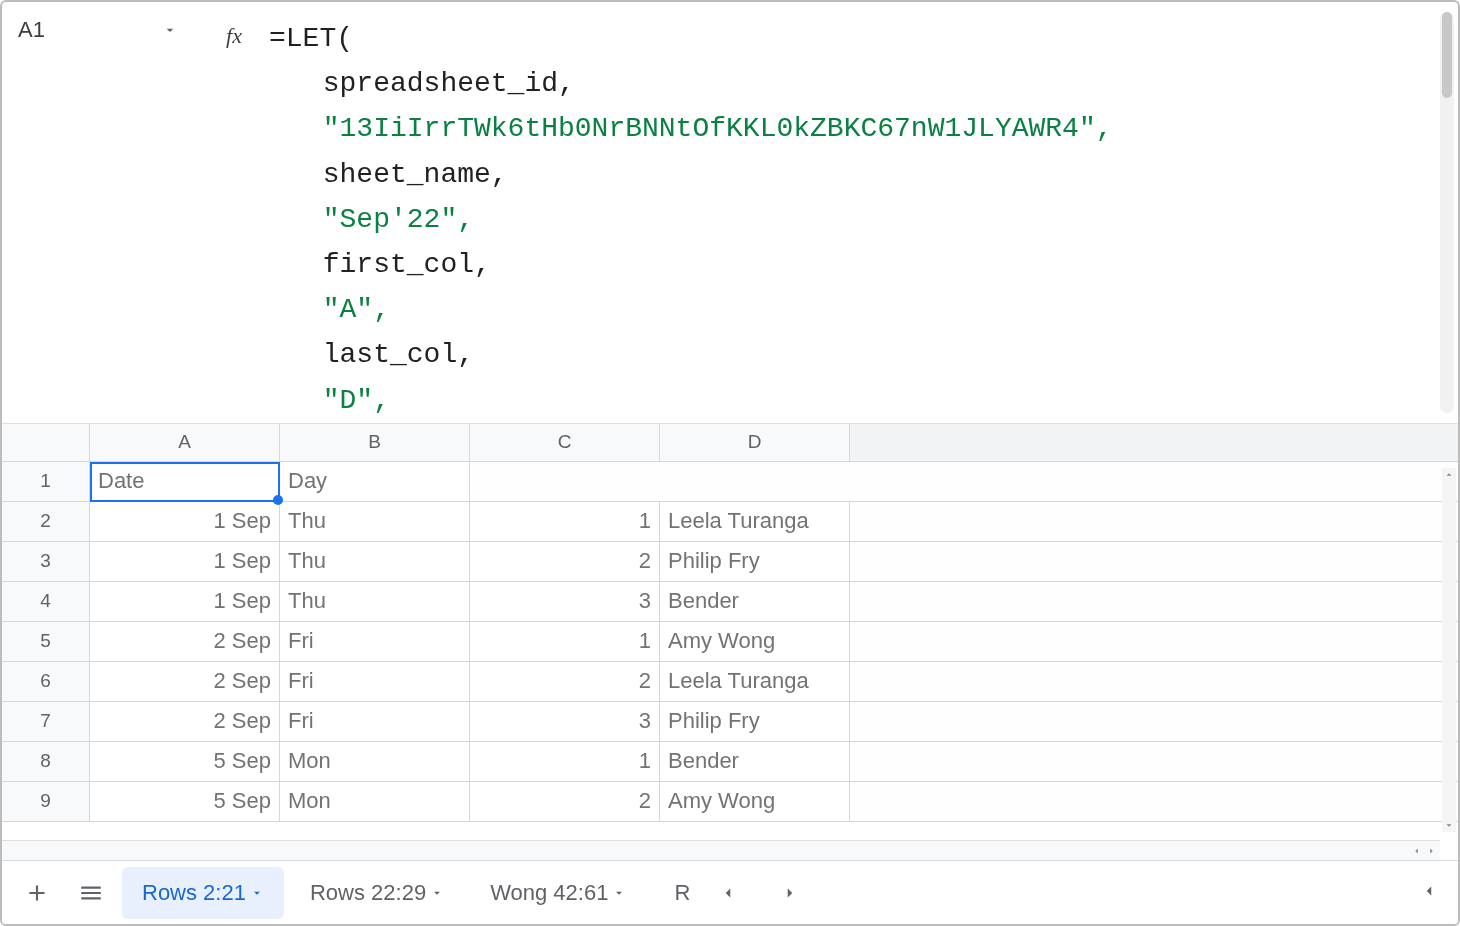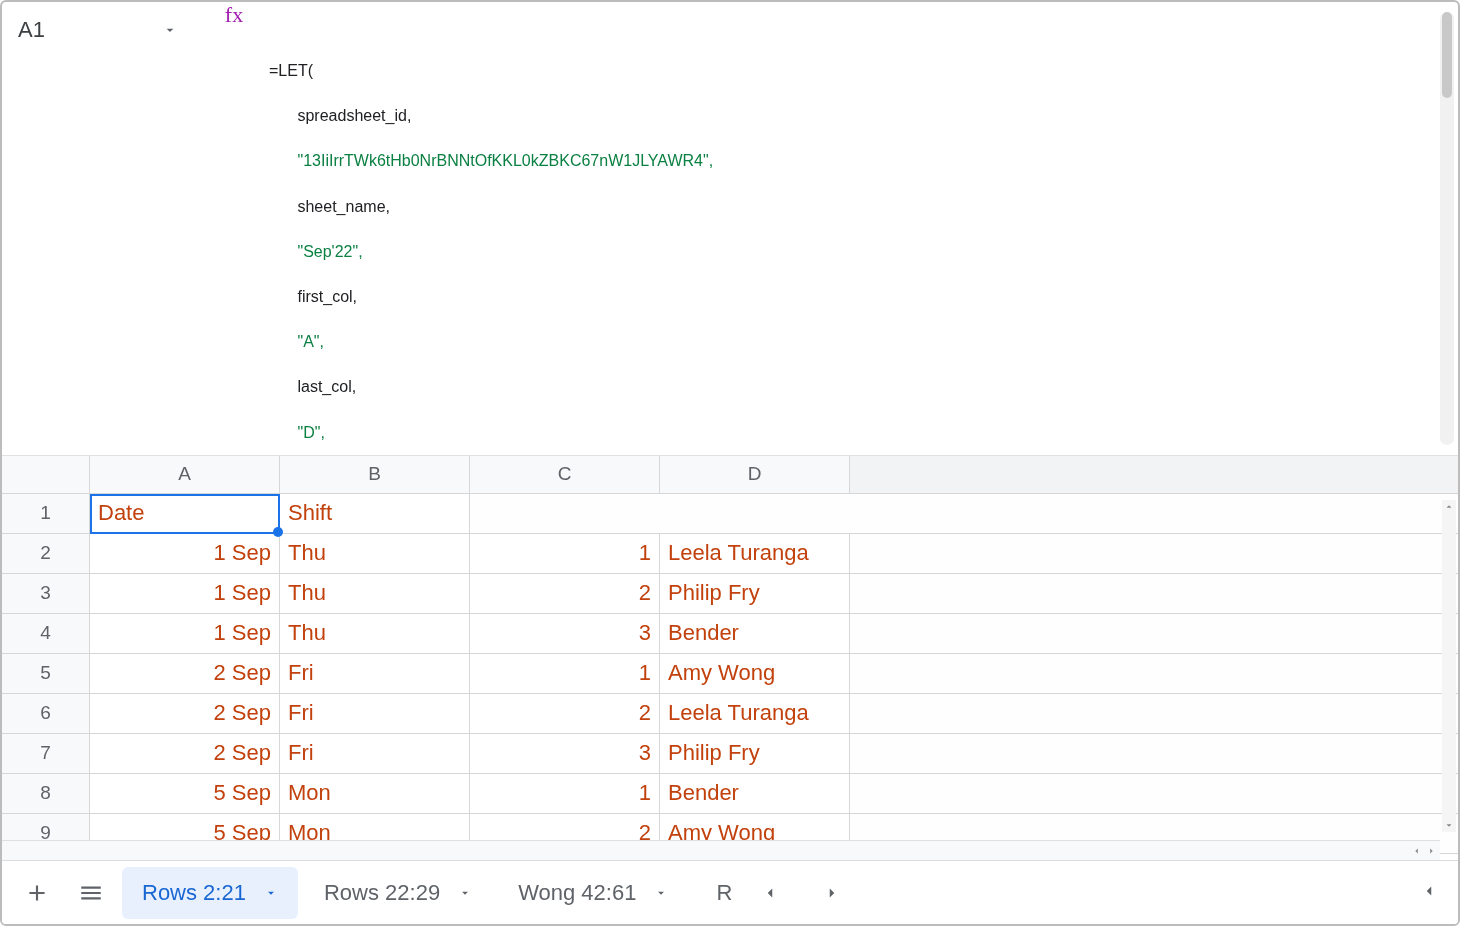--- a/index.html
+++ b/index.html
@@ -50,31 +50,30 @@
   .nb-divider {
     width: 1px; background: #d7d7d7;
     margin-top: 10px; margin-bottom: 10px;
   }
   .fx-col {
     width: 70px;
     display: flex;
     align-items: center;
     justify-content: center;
   }
-  .fx { font-family: Georgia, serif; color: #a21caf; font-size: 22px; }
+  .fx { font-style: italic; font-family: Georgia, serif; color: #404040; font-size: 22px; margin-top: 21px; }
   .formula-text {
     flex: 1;
     padding: 14px 10px 0 0;
-    font-family: Liberation Sans, sans-serif;
-    font-size: 16px;
+    font-family: Liberation Mono, monospace;
+    font-size: 28px;
     line-height: 45.2px;
     white-space: pre;
     overflow: hidden;
     color: #202124;
-    margin-top: 32px;
   }
   .formula-text .str { color: #0b8043; }
   .formula-text .ind { display: inline-block; width: 3.2ch; }
 
   
   .mini-scroll {
     position: absolute; right: 4px; top: 10px; bottom: 10px; width: 14px;
     background: #f1f1f1; border-radius: 7px;
   }
   .mini-scroll .thumb {
@@ -125,21 +124,21 @@
   .rows { position: relative; }
   .row { display: flex; height: 40px; }
   .rh {
     width: 88px; display:flex; align-items:center; justify-content:center;
     border-right: 1px solid #d7d7d7; border-bottom: 1px solid #d7d7d7;
     background: #f8f9fa; color: #5f6368; font-size: 19px;
   }
   .cell {
     border-right: 1px solid #d7d7d7; border-bottom: 1px solid #d7d7d7;
     display:flex; align-items:center; padding: 0 8px;
-    font-size: 22px; color: #c2410c; overflow: hidden; white-space: nowrap;
+    font-size: 22px; color: #737373; overflow: hidden; white-space: nowrap;
   }
   .cell.colA { width: 190px; justify-content: flex-end; }
   .cell.colB { width: 190px; }
   .cell.colC { width: 190px; justify-content: flex-end; }
   .cell.colD { width: 190px; }
   .cell.rest { flex:1; border-right:none; background:#f8f9fa1a; }
   .row.header .cell { font-weight: 400; }
   .row.header .cell.colA { justify-content: flex-start; }
   .row.header .cell.colC { justify-content: flex-start; }
 
@@ -161,21 +160,21 @@
     display: flex; align-items: center;
     padding: 0 12px; gap: 8px; background: #fff;
     position: relative;
   }
   .tb-btn {
     width: 46px; height: 46px; display:flex; align-items:center; justify-content:center;
     border-radius: 50%; color: #5f6368;
   }
   .tb-btn svg { width: 26px; height: 26px; fill: #5f6368; }
   .sheet-tab {
-    height: 52px; display:flex; align-items:center; gap: 18px;
+    height: 52px; display:flex; align-items:center; gap: 4px;
     padding: 0 20px; border-radius: 6px;
     font-size: 22px; color: #5f6368; font-weight: 500;
   }
   .sheet-tab.active {
     background: #e8f0fe; color: #1967d2;
   }
   .sheet-tab svg { width: 14px; height: 14px; }
   .sheet-tab.active svg { fill: #1967d2; }
   .sheet-tab:not(.active) svg { fill: #5f6368; }
   .nav-arrows {
@@ -222,21 +221,21 @@
       <div class="col-h col-B">B</div>
       <div class="col-h col-C">C</div>
       <div class="col-h col-D">D</div>
       <div class="col-h rest"></div>
     </div>
     <div class="rows" id="rows">
 
     <div class="row header">
           <div class="rh">1</div>
           <div class="cell colA">Date</div>
-          <div class="cell colC">Shift</div>
+          <div class="cell colB">Day</div>
           <div class="cell rest"></div>
         </div>
         <div class="row">
           <div class="rh">2</div>
           <div class="cell colA">1 Sep</div>
           <div class="cell colB">Thu</div>
           <div class="cell colC">1</div>
           <div class="cell colD">Leela Turanga</div>
           <div class="cell rest"></div>
         </div>

